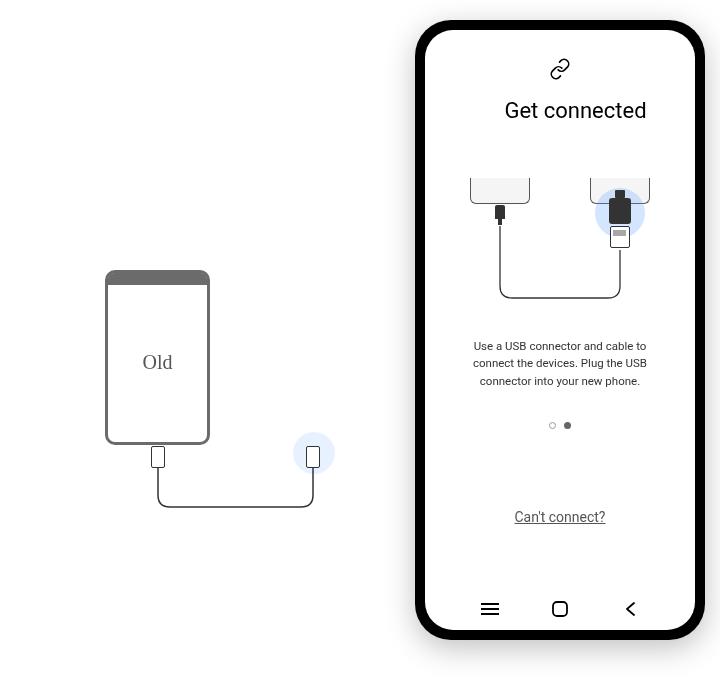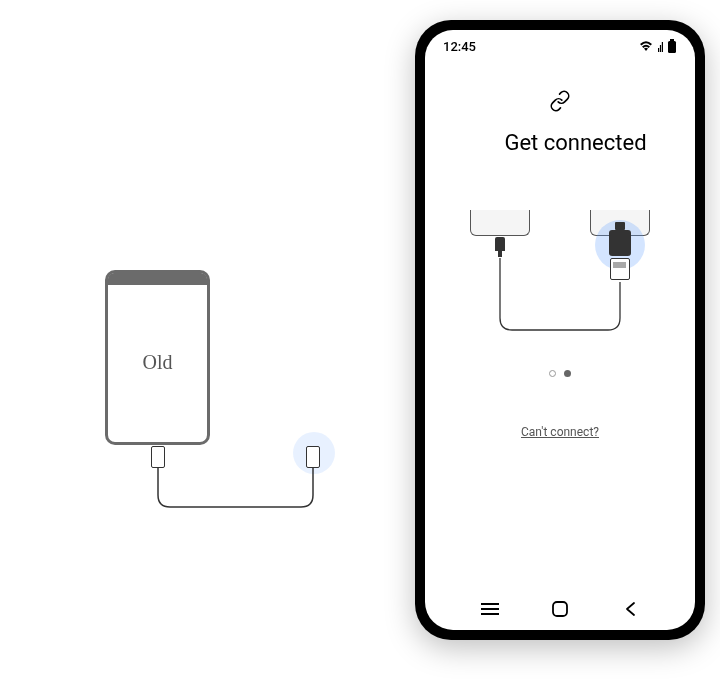--- a/index.html
+++ b/index.html
@@ -259,25 +259,26 @@
     }
     .dot-inactive {
       border: 1px solid #999;
       background: transparent;
     }
     .dot-active {
       background: #666;
     }
     
     .cant-connect {
-      font-size: 12px;
+      font-size: 14px;
       color: #555;
       text-decoration: underline;
       margin-bottom: 18px;
       cursor: pointer;
+      margin-top: 32px;
     }
     
     
     .nav-bar {
       height: 42px;
       display: flex;
       justify-content: space-around;
       align-items: center;
       padding: 0 30px;
     }
@@ -299,37 +300,20 @@
   <div class="connector-plug plug-left"></div>
   <div class="connector-plug plug-right"></div>
   <svg class="cable-svg">
     <path d="M 53 3 L 53 30 Q 53 42 65 42 L 196 42 Q 208 42 208 30 L 208 3" stroke="#333" stroke-width="1.5" fill="none"></path>
   </svg>
 </div>
 
 <div class="phone-mockup">
   <div class="phone-screen">
 
-    <div class="status-bar">
-      <span>12:45</span>
-      <div class="status-icons">
-        <svg width="16" height="12" viewBox="0 0 16 12">
-            <path d="M8 11 L6 8.5 Q8 7 10 8.5 Z M4 6.5 Q8 3 12 6.5 L10.5 8 Q8 5.5 5.5 8 Z M2 4 Q8 -1.5 14 4 L12.5 5.5 Q8 1 3.5 5.5 Z" fill="#000"></path>
-          </svg>
-        <svg width="5" height="12" viewBox="0 0 5 12">
-            <rect x="0" y="8" width="1.2" height="4" fill="#000"></rect>
-            <rect x="1.9" y="5" width="1.2" height="7" fill="#000"></rect>
-            <rect x="3.8" y="2" width="1.2" height="10" fill="#000"></rect>
-          </svg>
-        <svg width="10" height="14" viewBox="0 0 10 14">
-            <rect x="3" y="0" width="4" height="2" fill="#000"></rect>
-            <rect x="1" y="2" width="8" height="12" rx="1.5" fill="#000"></rect>
-          </svg>
-      </div>
-    </div>
 
     <div class="screen-content">
       <div class="link-icon">
         <svg width="22" height="22" viewBox="0 0 24 24">
             <path d="M10 13a5 5 0 0 0 7.07 0l3-3a5 5 0 0 0-7.07-7.07l-1.5 1.5 M14 11a5 5 0 0 0-7.07 0l-3 3a5 5 0 0 0 7.07 7.07l1.5-1.5" stroke="#000" stroke-width="1.8" fill="none" stroke-linecap="round"></path>
           </svg>
       </div>
       <div class="title">Get connected</div>
 
       <div class="mini-diagram">
@@ -337,20 +321,21 @@
         <div class="mini-phone mini-phone-right"></div>
         <div class="mini-highlight"></div>
         <div class="mini-adapter"></div>
         <div class="mini-usb"></div>
         <div class="mini-plug-left"></div>
         <svg class="mini-cable">
           <path d="M 40 8 L 40 68 Q 40 80 52 80 L 148 80 Q 160 80 160 68 L 160 32" stroke="#333" stroke-width="1.3" fill="none"></path>
         </svg>
       </div>
 
+      <div class="instruction">Use a USB connector and cable to connect the devices. Plug the USB connector into your new phone.</div>
 
       <div class="page-dots">
         <div class="dot dot-inactive"></div>
         <div class="dot dot-active"></div>
       </div>
 
       <div class="cant-connect">Can't connect?</div>
     </div>
 
     <div class="nav-bar">

